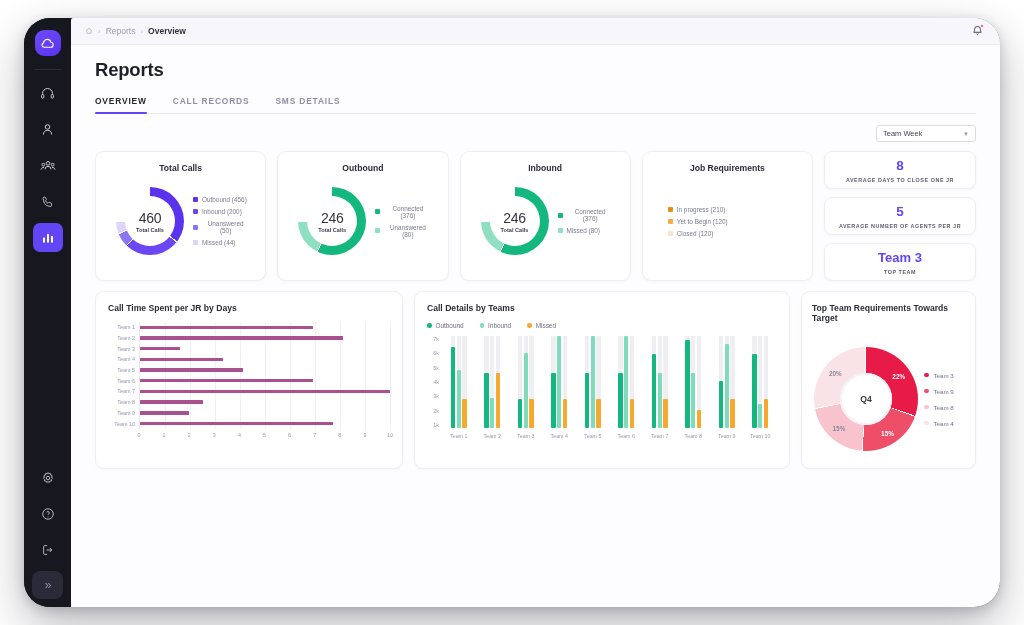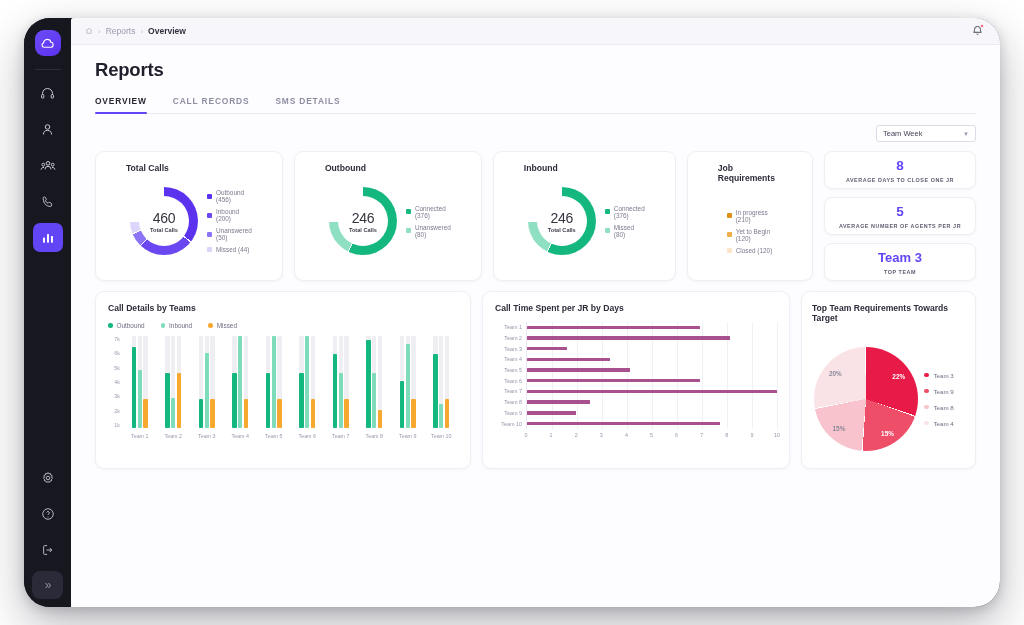--- a/index.html
+++ b/index.html
@@ -106,21 +106,21 @@
     font-size: 7.5px; color: #45455a;
   }
   #range-select .caret { margin-left: auto; color: #9a9ab0; font-size: 6px; }
 
   
   #row1 { display: flex; gap: 11px; margin-top: 9px; }
   .card {
     background: #fff; border: 1px solid #eeeef4;
     border-radius: 9px; box-shadow: 0 1px 3px rgba(40,40,70,.045);
   }
-  .donut-card { flex: 1 1 0; height: 130px; padding: 11px 30px; }
+  .donut-card { flex: 1 1 0; height: 130px; padding: 11px 16px; text-align: center; }
   .card-title { font-size: 8.6px; font-weight: bold; color: #2c2c3a; }
   .donut-body { display: flex; align-items: center; height: 96px; }
   .donut {
     width: 68px; height: 68px; border-radius: 50%;
     flex: none; position: relative; margin-left: 4px;
   }
   .donut-hole {
     position: absolute; inset: 9px; border-radius: 50%; background: #fff;
     display: flex; flex-direction: column; align-items: center; justify-content: center;
   }
@@ -432,191 +432,20 @@
             <div class="stat-label">AVERAGE NUMBER OF AGENTS PER JR</div>
           </div>
           <div class="stat-card">
             <div class="stat-value team">Team 3</div>
             <div class="stat-label">TOP TEAM</div>
           </div>
         </div>
       </div>
 
       <div id="row2">
-
-        <div class="card" id="bar-card">
-          <div class="card-title">Call Details by Teams</div>
-          <div id="bar-legend">
-              <div class="bl">
-                <span class="dot" style="background:#14b87f"></span>
-                <span>Outbound</span>
-              </div>
-              <div class="bl">
-                <span class="dot" style="background:#7fdcba"></span>
-                <span>Inbound</span>
-              </div>
-              <div class="bl">
-                <span class="dot" style="background:#f7a92f"></span>
-                <span>Missed</span>
-              </div>
-            </div>
-          <div id="bar-plot">
-            <div id="bar-yaxis">
-                <div>7k</div>
-                <div>6k</div>
-                <div>5k</div>
-                <div>4k</div>
-                <div>3k</div>
-                <div>2k</div>
-                <div>1k</div>
-              </div>
-            <div id="bar-area">
-                <div class="bar-group">
-                  <div class="bar-cols">
-                    <div class="track">
-                      <div class="fill" style="background: rgb(20, 184, 127); height: 81.4857px;"></div>
-                    </div>
-                    <div class="track">
-                      <div class="fill" style="background: rgb(127, 220, 186); height: 57.8286px;"></div>
-                    </div>
-                    <div class="track">
-                      <div class="fill" style="background: rgb(247, 169, 47); height: 28.9143px;"></div>
-                    </div>
-                  </div>
-                  <div class="bar-xlabel">Team 1</div>
-                </div>
-                <div class="bar-group">
-                  <div class="bar-cols">
-                    <div class="track">
-                      <div class="fill" style="background: rgb(20, 184, 127); height: 55.2px;"></div>
-                    </div>
-                    <div class="track">
-                      <div class="fill" style="background: rgb(127, 220, 186); height: 30.2286px;"></div>
-                    </div>
-                    <div class="track">
-                      <div class="fill" style="background: rgb(247, 169, 47); height: 55.2px;"></div>
-                    </div>
-                  </div>
-                  <div class="bar-xlabel">Team 2</div>
-                </div>
-                <div class="bar-group">
-                  <div class="bar-cols">
-                    <div class="track">
-                      <div class="fill" style="background: rgb(20, 184, 127); height: 28.9143px;"></div>
-                    </div>
-                    <div class="track">
-                      <div class="fill" style="background: rgb(127, 220, 186); height: 74.9143px;"></div>
-                    </div>
-                    <div class="track">
-                      <div class="fill" style="background: rgb(247, 169, 47); height: 28.9143px;"></div>
-                    </div>
-                  </div>
-                  <div class="bar-xlabel">Team 3</div>
-                </div>
-                <div class="bar-group">
-                  <div class="bar-cols">
-                    <div class="track">
-                      <div class="fill" style="background: rgb(20, 184, 127); height: 55.2px;"></div>
-                    </div>
-                    <div class="track">
-                      <div class="fill" style="background: rgb(127, 220, 186); height: 92px;"></div>
-                    </div>
-                    <div class="track">
-                      <div class="fill" style="background: rgb(247, 169, 47); height: 28.9143px;"></div>
-                    </div>
-                  </div>
-                  <div class="bar-xlabel">Team 4</div>
-                </div>
-                <div class="bar-group">
-                  <div class="bar-cols">
-                    <div class="track">
-                      <div class="fill" style="background: rgb(20, 184, 127); height: 55.2px;"></div>
-                    </div>
-                    <div class="track">
-                      <div class="fill" style="background: rgb(127, 220, 186); height: 92px;"></div>
-                    </div>
-                    <div class="track">
-                      <div class="fill" style="background: rgb(247, 169, 47); height: 28.9143px;"></div>
-                    </div>
-                  </div>
-                  <div class="bar-xlabel">Team 5</div>
-                </div>
-                <div class="bar-group">
-                  <div class="bar-cols">
-                    <div class="track">
-                      <div class="fill" style="background: rgb(20, 184, 127); height: 55.2px;"></div>
-                    </div>
-                    <div class="track">
-                      <div class="fill" style="background: rgb(127, 220, 186); height: 92px;"></div>
-                    </div>
-                    <div class="track">
-                      <div class="fill" style="background: rgb(247, 169, 47); height: 28.9143px;"></div>
-                    </div>
-                  </div>
-                  <div class="bar-xlabel">Team 6</div>
-                </div>
-                <div class="bar-group">
-                  <div class="bar-cols">
-                    <div class="track">
-                      <div class="fill" style="background: rgb(20, 184, 127); height: 73.6px;"></div>
-                    </div>
-                    <div class="track">
-                      <div class="fill" style="background: rgb(127, 220, 186); height: 55.2px;"></div>
-                    </div>
-                    <div class="track">
-                      <div class="fill" style="background: rgb(247, 169, 47); height: 28.9143px;"></div>
-                    </div>
-                  </div>
-                  <div class="bar-xlabel">Team 7</div>
-                </div>
-                <div class="bar-group">
-                  <div class="bar-cols">
-                    <div class="track">
-                      <div class="fill" style="background: rgb(20, 184, 127); height: 88.0571px;"></div>
-                    </div>
-                    <div class="track">
-                      <div class="fill" style="background: rgb(127, 220, 186); height: 55.2px;"></div>
-                    </div>
-                    <div class="track">
-                      <div class="fill" style="background: rgb(247, 169, 47); height: 18.4px;"></div>
-                    </div>
-                  </div>
-                  <div class="bar-xlabel">Team 8</div>
-                </div>
-                <div class="bar-group">
-                  <div class="bar-cols">
-                    <div class="track">
-                      <div class="fill" style="background: rgb(20, 184, 127); height: 47.3143px;"></div>
-                    </div>
-                    <div class="track">
-                      <div class="fill" style="background: rgb(127, 220, 186); height: 84.1143px;"></div>
-                    </div>
-                    <div class="track">
-                      <div class="fill" style="background: rgb(247, 169, 47); height: 28.9143px;"></div>
-                    </div>
-                  </div>
-                  <div class="bar-xlabel">Team 9</div>
-                </div>
-                <div class="bar-group">
-                  <div class="bar-cols">
-                    <div class="track">
-                      <div class="fill" style="background: rgb(20, 184, 127); height: 73.6px;"></div>
-                    </div>
-                    <div class="track">
-                      <div class="fill" style="background: rgb(127, 220, 186); height: 24.3143px;"></div>
-                    </div>
-                    <div class="track">
-                      <div class="fill" style="background: rgb(247, 169, 47); height: 28.9143px;"></div>
-                    </div>
-                  </div>
-                  <div class="bar-xlabel">Team 10</div>
-                </div>
-              </div>
-          </div>
-        </div>
 
         <div class="card" id="hbar-card">
           <div class="card-title">Call Time Spent per JR by Days</div>
           <div id="hbar-plot">
             <div id="hbar-labels">
                 <div>Team 1</div>
                 <div>Team 2</div>
                 <div>Team 3</div>
                 <div>Team 4</div>
                 <div>Team 5</div>
@@ -679,25 +508,199 @@
                   <span class="xtick" style="left: 60%;">6</span>
                   <span class="xtick" style="left: 70%;">7</span>
                   <span class="xtick" style="left: 80%;">8</span>
                   <span class="xtick" style="left: 90%;">9</span>
                   <span class="xtick" style="left: 100%;">10</span>
                 </div>
             </div>
           </div>
         </div>
 
+        <div class="card" id="bar-card">
+          <div class="card-title">Call Details by Teams</div>
+          <div id="bar-legend">
+              <div class="bl">
+                <span class="dot" style="background:#14b87f"></span>
+                <span>Outbound</span>
+              </div>
+              <div class="bl">
+                <span class="dot" style="background:#7fdcba"></span>
+                <span>Inbound</span>
+              </div>
+              <div class="bl">
+                <span class="dot" style="background:#f7a92f"></span>
+                <span>Missed</span>
+              </div>
+            </div>
+          <div id="bar-plot">
+            <div id="bar-yaxis">
+                <div>7k</div>
+                <div>6k</div>
+                <div>5k</div>
+                <div>4k</div>
+                <div>3k</div>
+                <div>2k</div>
+                <div>1k</div>
+              </div>
+            <div id="bar-area">
+                <div class="bar-group">
+                  <div class="bar-cols">
+                    <div class="track">
+                      <div class="fill" style="background: rgb(20, 184, 127); height: 81.4857px;"></div>
+                    </div>
+                    <div class="track">
+                      <div class="fill" style="background: rgb(127, 220, 186); height: 57.8286px;"></div>
+                    </div>
+                    <div class="track">
+                      <div class="fill" style="background: rgb(247, 169, 47); height: 28.9143px;"></div>
+                    </div>
+                  </div>
+                  <div class="bar-xlabel">Team 1</div>
+                </div>
+                <div class="bar-group">
+                  <div class="bar-cols">
+                    <div class="track">
+                      <div class="fill" style="background: rgb(20, 184, 127); height: 55.2px;"></div>
+                    </div>
+                    <div class="track">
+                      <div class="fill" style="background: rgb(127, 220, 186); height: 30.2286px;"></div>
+                    </div>
+                    <div class="track">
+                      <div class="fill" style="background: rgb(247, 169, 47); height: 55.2px;"></div>
+                    </div>
+                  </div>
+                  <div class="bar-xlabel">Team 2</div>
+                </div>
+                <div class="bar-group">
+                  <div class="bar-cols">
+                    <div class="track">
+                      <div class="fill" style="background: rgb(20, 184, 127); height: 28.9143px;"></div>
+                    </div>
+                    <div class="track">
+                      <div class="fill" style="background: rgb(127, 220, 186); height: 74.9143px;"></div>
+                    </div>
+                    <div class="track">
+                      <div class="fill" style="background: rgb(247, 169, 47); height: 28.9143px;"></div>
+                    </div>
+                  </div>
+                  <div class="bar-xlabel">Team 3</div>
+                </div>
+                <div class="bar-group">
+                  <div class="bar-cols">
+                    <div class="track">
+                      <div class="fill" style="background: rgb(20, 184, 127); height: 55.2px;"></div>
+                    </div>
+                    <div class="track">
+                      <div class="fill" style="background: rgb(127, 220, 186); height: 92px;"></div>
+                    </div>
+                    <div class="track">
+                      <div class="fill" style="background: rgb(247, 169, 47); height: 28.9143px;"></div>
+                    </div>
+                  </div>
+                  <div class="bar-xlabel">Team 4</div>
+                </div>
+                <div class="bar-group">
+                  <div class="bar-cols">
+                    <div class="track">
+                      <div class="fill" style="background: rgb(20, 184, 127); height: 55.2px;"></div>
+                    </div>
+                    <div class="track">
+                      <div class="fill" style="background: rgb(127, 220, 186); height: 92px;"></div>
+                    </div>
+                    <div class="track">
+                      <div class="fill" style="background: rgb(247, 169, 47); height: 28.9143px;"></div>
+                    </div>
+                  </div>
+                  <div class="bar-xlabel">Team 5</div>
+                </div>
+                <div class="bar-group">
+                  <div class="bar-cols">
+                    <div class="track">
+                      <div class="fill" style="background: rgb(20, 184, 127); height: 55.2px;"></div>
+                    </div>
+                    <div class="track">
+                      <div class="fill" style="background: rgb(127, 220, 186); height: 92px;"></div>
+                    </div>
+                    <div class="track">
+                      <div class="fill" style="background: rgb(247, 169, 47); height: 28.9143px;"></div>
+                    </div>
+                  </div>
+                  <div class="bar-xlabel">Team 6</div>
+                </div>
+                <div class="bar-group">
+                  <div class="bar-cols">
+                    <div class="track">
+                      <div class="fill" style="background: rgb(20, 184, 127); height: 73.6px;"></div>
+                    </div>
+                    <div class="track">
+                      <div class="fill" style="background: rgb(127, 220, 186); height: 55.2px;"></div>
+                    </div>
+                    <div class="track">
+                      <div class="fill" style="background: rgb(247, 169, 47); height: 28.9143px;"></div>
+                    </div>
+                  </div>
+                  <div class="bar-xlabel">Team 7</div>
+                </div>
+                <div class="bar-group">
+                  <div class="bar-cols">
+                    <div class="track">
+                      <div class="fill" style="background: rgb(20, 184, 127); height: 88.0571px;"></div>
+                    </div>
+                    <div class="track">
+                      <div class="fill" style="background: rgb(127, 220, 186); height: 55.2px;"></div>
+                    </div>
+                    <div class="track">
+                      <div class="fill" style="background: rgb(247, 169, 47); height: 18.4px;"></div>
+                    </div>
+                  </div>
+                  <div class="bar-xlabel">Team 8</div>
+                </div>
+                <div class="bar-group">
+                  <div class="bar-cols">
+                    <div class="track">
+                      <div class="fill" style="background: rgb(20, 184, 127); height: 47.3143px;"></div>
+                    </div>
+                    <div class="track">
+                      <div class="fill" style="background: rgb(127, 220, 186); height: 84.1143px;"></div>
+                    </div>
+                    <div class="track">
+                      <div class="fill" style="background: rgb(247, 169, 47); height: 28.9143px;"></div>
+                    </div>
+                  </div>
+                  <div class="bar-xlabel">Team 9</div>
+                </div>
+                <div class="bar-group">
+                  <div class="bar-cols">
+                    <div class="track">
+                      <div class="fill" style="background: rgb(20, 184, 127); height: 73.6px;"></div>
+                    </div>
+                    <div class="track">
+                      <div class="fill" style="background: rgb(127, 220, 186); height: 24.3143px;"></div>
+                    </div>
+                    <div class="track">
+                      <div class="fill" style="background: rgb(247, 169, 47); height: 28.9143px;"></div>
+                    </div>
+                  </div>
+                  <div class="bar-xlabel">Team 10</div>
+                </div>
+              </div>
+          </div>
+        </div>
+
         <div class="card" id="pie-card">
           <div class="card-title">Top Team Requirements Towards Target</div>
           <div id="pie-body">
             <div id="pie-wrap">
               <div id="pie-disc" style="background: conic-gradient(rgb(232, 27, 72) 0deg, rgb(232, 27, 72) 108.8deg, rgb(255, 255, 255) 108.8deg, rgb(255, 255, 255) 110deg, rgb(239, 78, 105) 110deg, rgb(239, 78, 105) 183.8deg, rgb(255, 255, 255) 183.8deg, rgb(255, 255, 255) 185deg, rgb(249, 195, 206) 185deg, rgb(249, 195, 206) 258.8deg, rgb(255, 255, 255) 258.8deg, rgb(255, 255, 255) 260deg, rgb(250, 227, 231) 260deg, rgb(250, 227, 231) 358.8deg, rgb(255, 255, 255) 358.8deg, rgb(255, 255, 255) 360deg);"></div>
+              <div id="pie-hole">
+                <div id="pie-center">Q4</div>
+              </div>
             <div class="pct" style="left: 84.7661px; top: 29.0569px; color: rgb(255, 255, 255);">22%</div>
                 <div class="pct" style="left: 73.492px; top: 85.7357px; color: rgb(255, 255, 255);">15%</div>
                 <div class="pct" style="left: 24.9764px; top: 81.4911px; color: rgb(138, 138, 153);">15%</div>
                 <div class="pct" style="left: 21.3582px; top: 26.2885px; color: rgb(138, 138, 153);">20%</div>
               </div>
             <div id="pie-legend">
                 <div class="pie-li">
                   <span class="dot" style="background:#e81b48"></span>
                   <span>Team 3</span>
                 </div>

